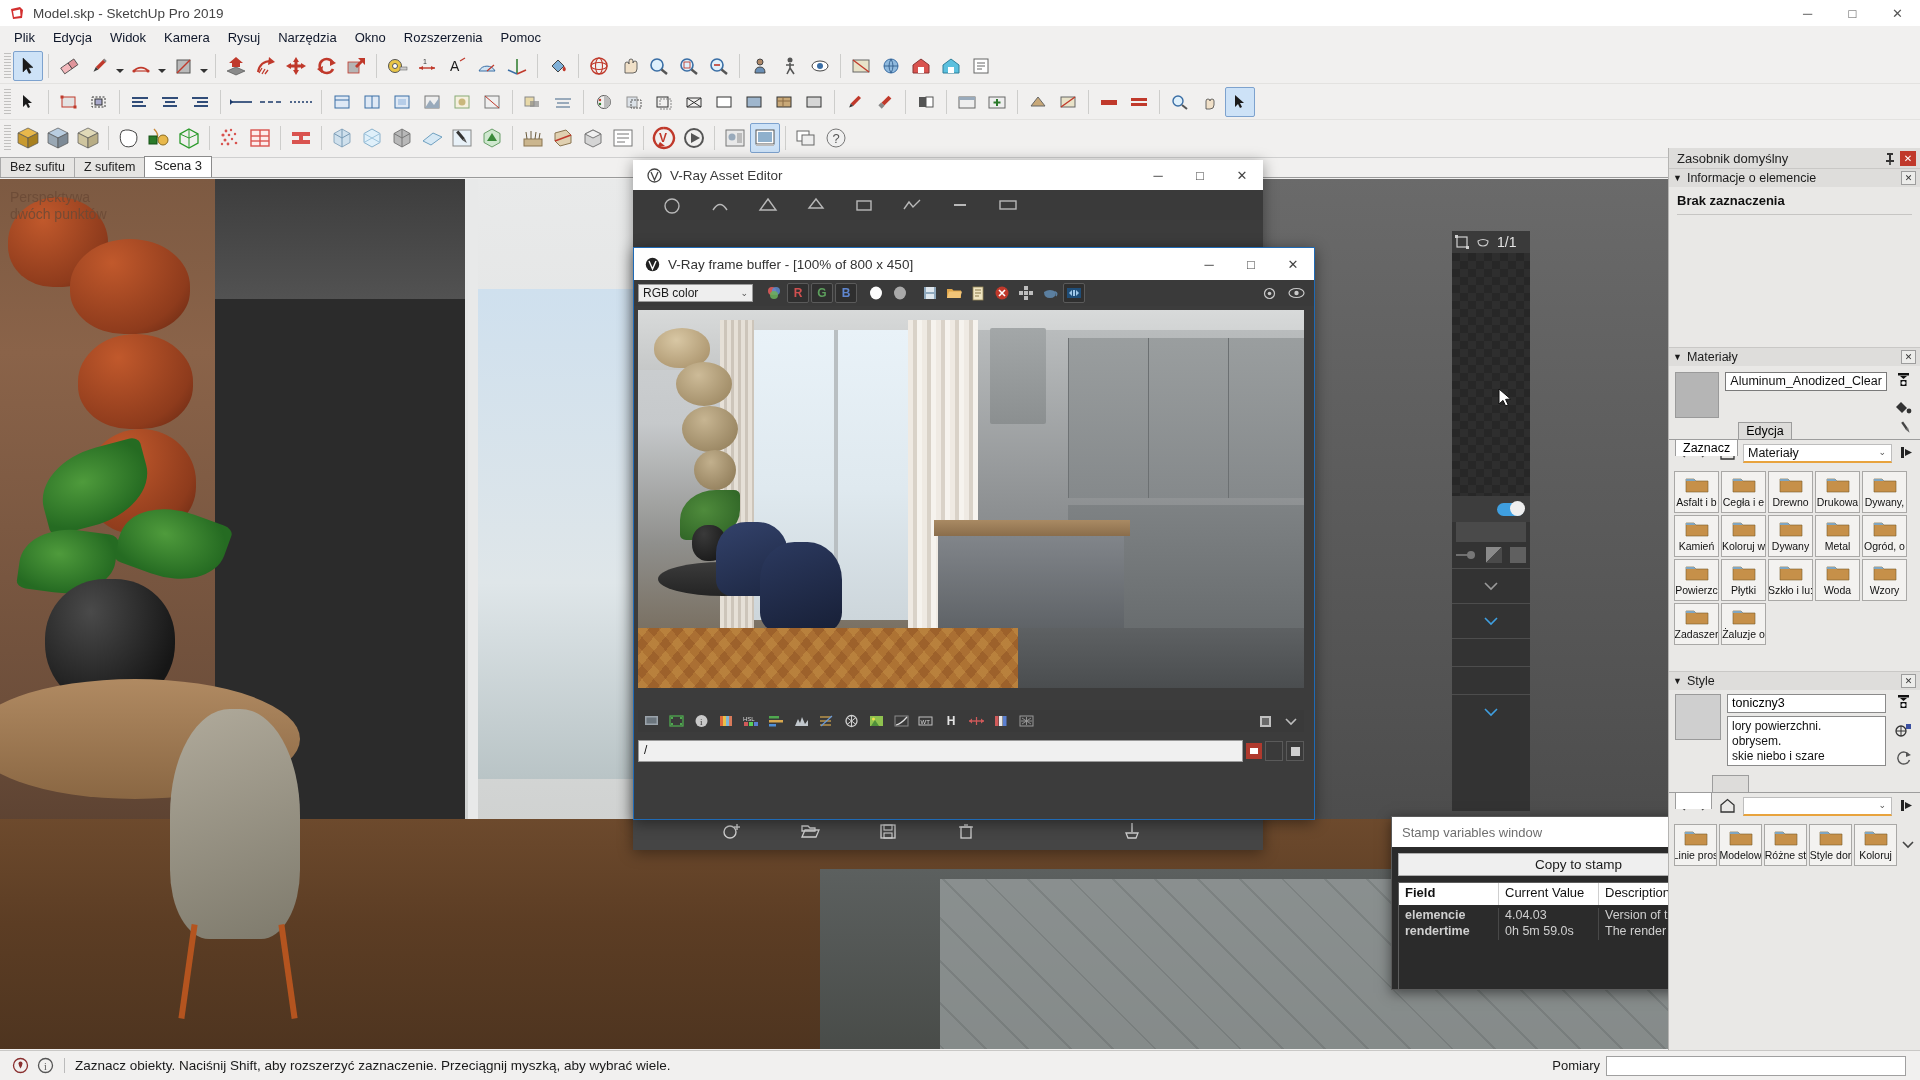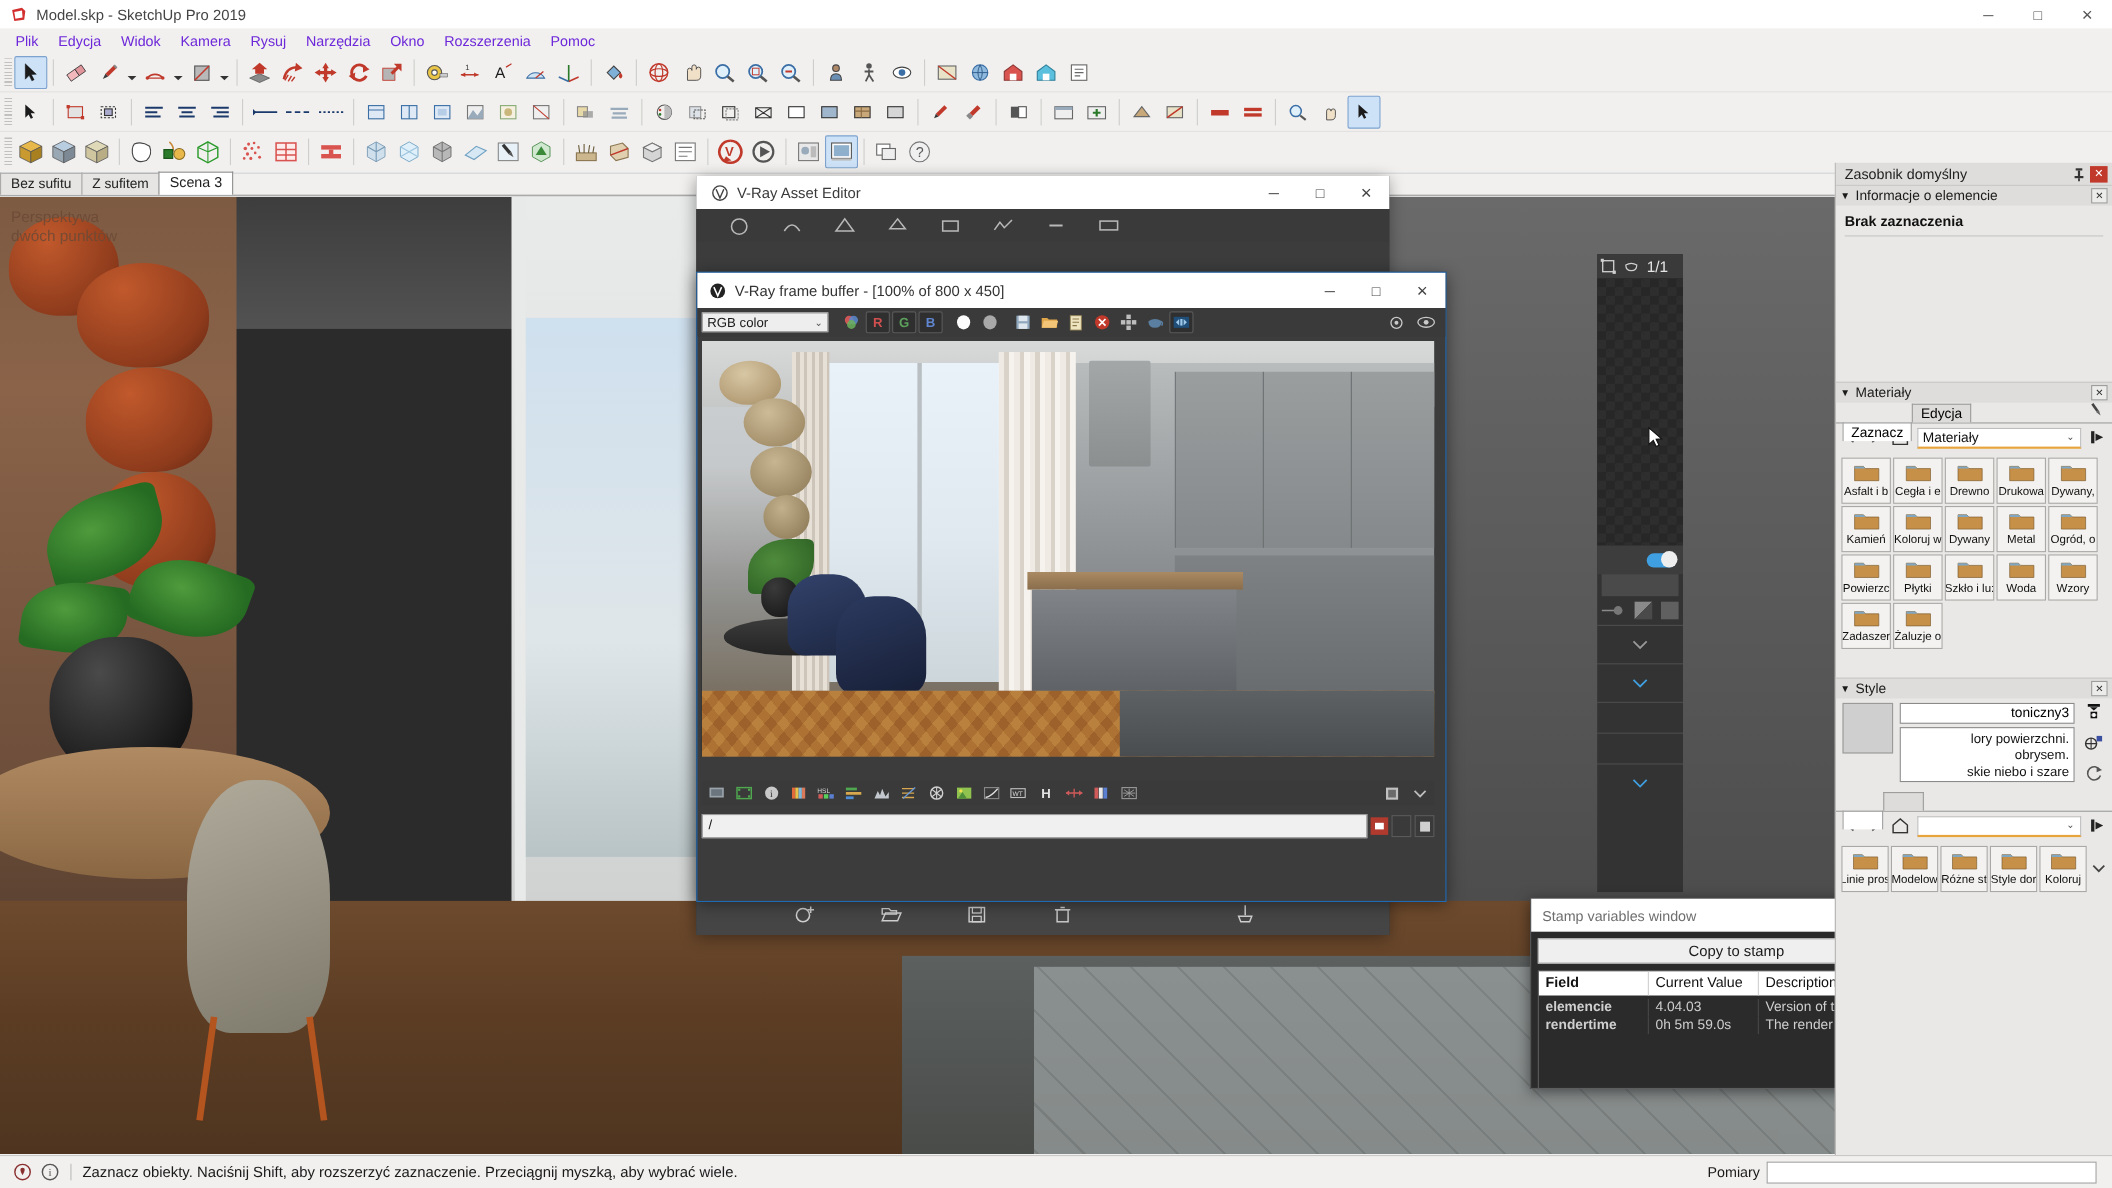--- a/index.html
+++ b/index.html
@@ -15,21 +15,21 @@
   
   .su-titlebar { position:absolute; left:0; top:0; width:1920px; height:26px; background:#ffffff; display:flex; align-items:center; }
   .su-logo { width:15px; height:15px; margin-left:10px; margin-right:8px; position:relative; }
   .su-logo svg { display:block; }
   .su-title { font-size:13.5px; color:#444; }
   .win-ctrls { position:absolute; right:0; top:0; height:26px; display:flex; }
   .win-btn { width:45px; height:26px; display:flex; align-items:center; justify-content:center; color:#555; font-size:13px; }
 
   
   .su-menubar { position:absolute; left:0; top:26px; width:1920px; height:22px; background:#f1f0ef; display:flex; align-items:center; padding-left:5px; }
-  .su-menu-item { font-size:13px; color:#6d28d9; padding:2px 9px; }
+  .su-menu-item { font-size:13px; color:#0f172a; padding:2px 9px; }
 
   
   .su-toolbars { position:absolute; left:0; top:48px; width:1920px; height:110px; background:#f1f0ef; border-bottom:1px solid #cfcfcf; }
   .tb-row { height:36px; display:flex; align-items:center; border-bottom:1px solid #e3e2e0; padding-left:2px; }
   .tb-grip { width:7px; height:26px; margin:0 2px; background-image:repeating-linear-gradient(to bottom,#b9b8b6 0 1px,transparent 1px 3px); opacity:.85; }
   .tb-sep { width:1px; height:24px; background:#cdcdcb; margin:0 5px; }
   .tb-btn { width:30px; height:30px; display:flex; align-items:center; justify-content:center; position:relative; border:1px solid transparent; border-radius:2px; }
   .tb-btn.sel { background:#cde2f7; border-color:#7da2ce; }
   .tb-arrow { width:12px; height:30px; display:flex; align-items:flex-end; justify-content:center; padding-bottom:8px; }
   .tb-arrow i { width:0;height:0;border-left:4px solid transparent;border-right:4px solid transparent;border-top:4px solid #333; display:block;}
@@ -1379,20 +1379,37 @@
       <div class="brak">Brak zaznaczenia</div>
       <div class="hr"></div>
     </div>
 
     <div class="panel-hdr">
       <span class="tri">▼</span>
       <span>Materiały</span>
       <span class="close">✕</span>
     </div>
     <div>
+      <div class="mat-top">
+        <div class="mat-swatch"></div>
+        <div class="mat-name">Aluminum_Anodized_Clear</div>
+        <div class="mat-tools">
+          <span><svg width="17" height="17" viewBox="0 0 17 17">
+                <rect x="3" y="1" width="11" height="2.5" fill="#111"></rect>
+                <polygon points="5,4 12,4 8.5,7" fill="#111"></polygon>
+                <rect x="5.5" y="8" width="6" height="6" fill="#111"></rect>
+                <rect x="7.2" y="9.3" width="2.6" height="3.4" fill="#fff"></rect>
+                <rect x="6.3" y="10.4" width="4.4" height="1.2" fill="#fff"></rect>
+              </svg></span>
+          <span><svg width="19" height="17" viewBox="0 0 19 17">
+                <path d="M2 8 L7 3 L13 9 L8 14 Z" fill="#333"></path>
+                <circle cx="15" cy="12" r="2.4" fill="#333"></circle>
+              </svg></span>
+        </div>
+      </div>
       <div class="mtabs">
         <div class="mtab active">Zaznacz</div>
         <div class="mtab">Edycja</div>
         <span class="eyedrop">
           <svg width="16" height="16" viewBox="0 0 16 16">
               <g transform="rotate(-35 8 8)">
                 <rect x="7" y="1" width="2.4" height="8" fill="#444"></rect>
                 <polygon points="6.6,9 9.8,9 8.2,14" fill="#666"></polygon>
               </g>
             </svg>
@@ -1538,21 +1555,21 @@
           </div>
       </div>
     </div>
 
     <div class="panel-hdr" style="margin-top:22px">
       <span class="tri">▼</span>
       <span>Style</span>
       <span class="close">✕</span>
     </div>
     <div>
-      <div style="display:flex;gap:6px;padding:4px 6px 0 6px;text-align:right;">
+      <div style="display:flex;gap:6px;padding:4px 6px 0 6px;">
         <div style="width:46px;height:46px;background:#cfcfcf;border:1px solid #9a9a9a;"></div>
         <div style="flex:1">
           <div class="sb-field" style="margin:0 0 3px 0;">toniczny3</div>
           <div class="sb-desc" style="margin:0;">
             <div>lory powierzchni.</div>
             <div>obrysem.</div>
             <div>skie niebo i szare</div>
           </div>
         </div>
         <div style="width:22px;display:flex;flex-direction:column;align-items:center;gap:8px;">

